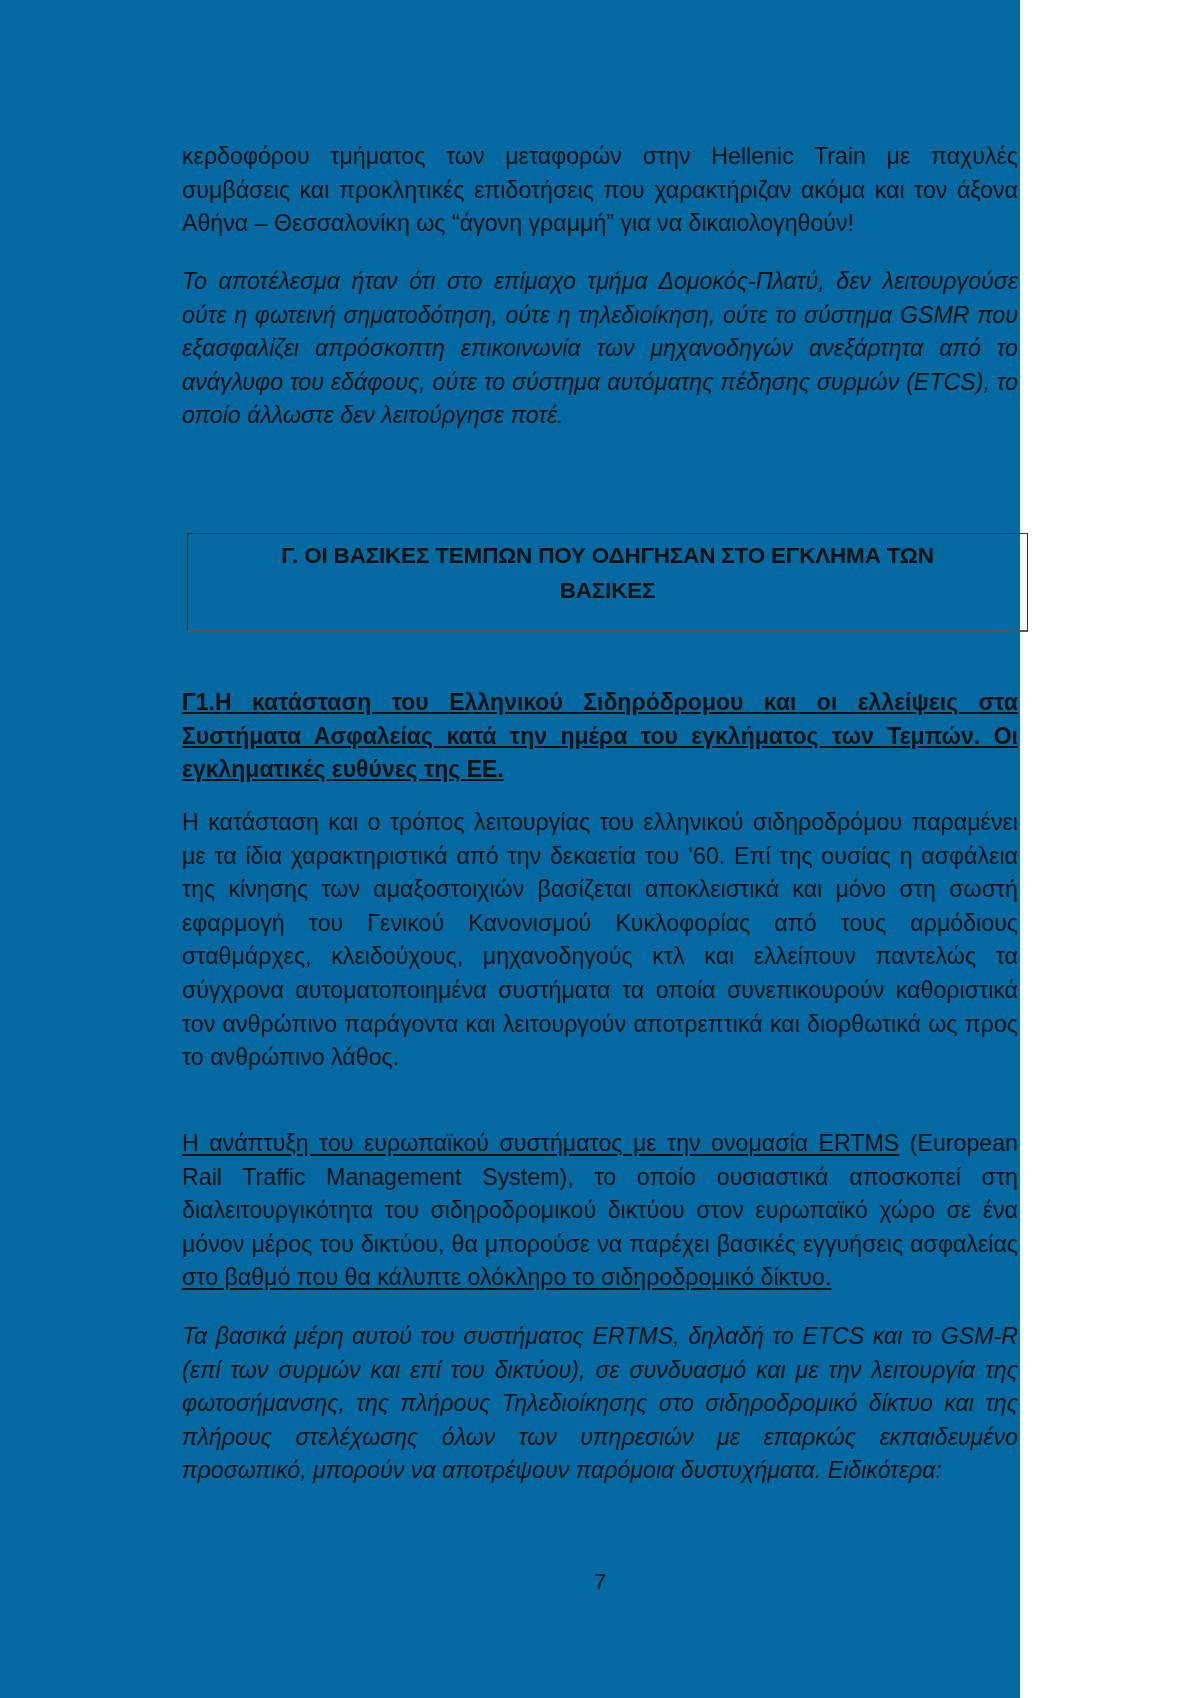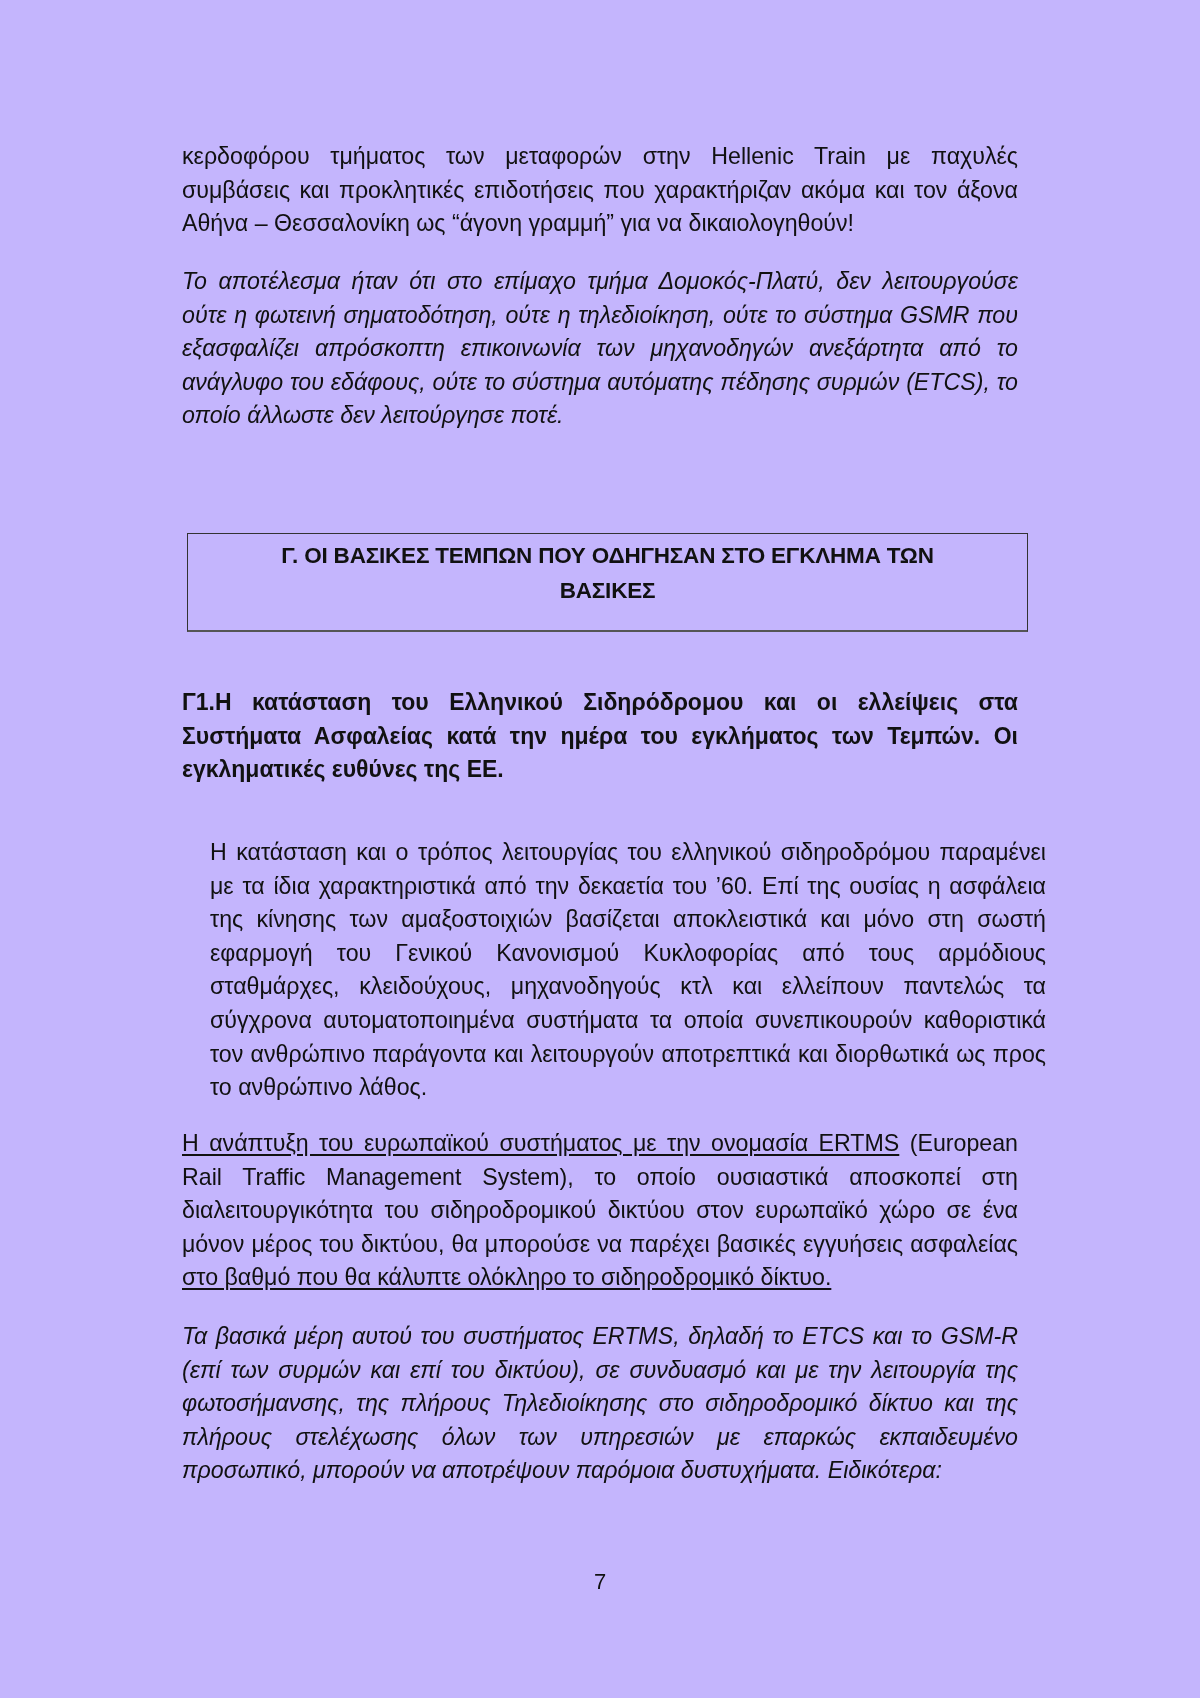--- a/index.html
+++ b/index.html
@@ -11,23 +11,23 @@
       width: 1200px;
       height: 1698px;
       position: relative;
       overflow: hidden;
       color: #111111;
       font-family: "Liberation Sans", "DejaVu Sans", sans-serif;
     }
     .page {
       position: absolute;
       left: 0; top: 0;
-      width: 1200px;
+      width: 1020px;
       height: 1698px;
-      background: #c4b5fd;
+      background: #0369a1;
     }
     .block {
       position: absolute;
       left: 182px;
       width: 836px;
       font-size: 23.2px;
       line-height: 33.6px;
       text-align: justify;
       margin: 0;
     }
@@ -48,22 +48,23 @@
       line-height: 35px;
       padding-top: 4px;
       letter-spacing: -0.2px;
     }
     .heading-box span { display: block; }
     .subheading {
       top: 686px;
       font-weight: bold;
       font-size: 23px;
       line-height: 33.6px;
+      text-decoration: underline;
     }
-    .p3 { top: 836px; margin-left: 28px; }
+    .p3 { top: 806px; }
     .p4 { top: 1095px; margin-top: 32px; }
     .p5 { top: 1320px; font-style: italic; }
     .u { text-decoration: underline; text-underline-offset: 3px; }
     .page-number {
       position: absolute;
       left: 0;
       width: 1200px;
       top: 1568px;
       text-align: center;
       font-size: 22px;

